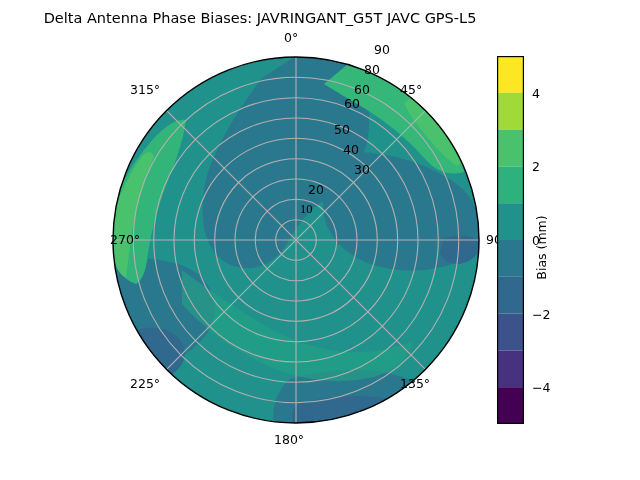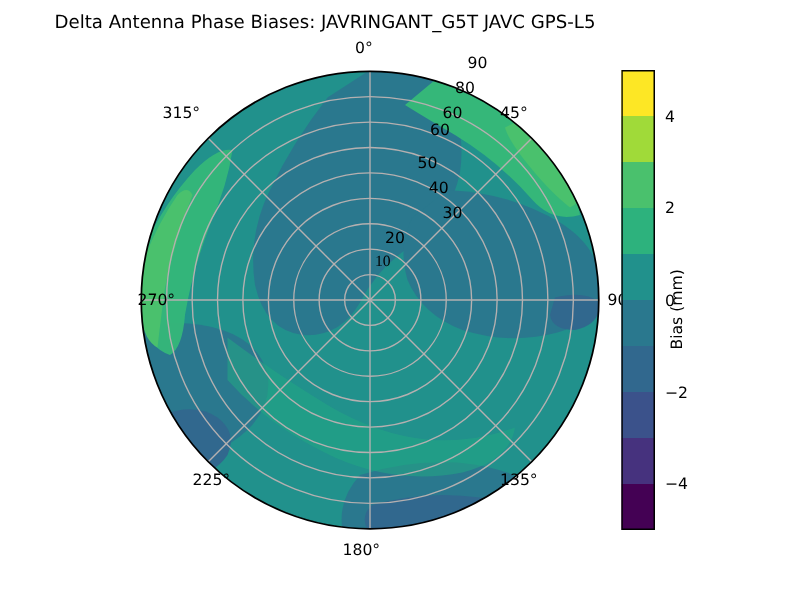--- a/index.html
+++ b/index.html
@@ -168,21 +168,21 @@
       </g>
 
       <circle cx="184" cy="184" r="183" fill="none" stroke="#000000" stroke-width="1.4"></circle>
     </svg>
 
     <div class="angular-label" style="left:172px; top:-26px;">0°</div>
     <div class="angular-label" style="left:288px; top:26px;">45°</div>
     <div class="angular-label" style="left:374px; top:176px;">90</div>
     <div class="angular-label" style="left:288px; top:320px;text-align:right;">135°</div>
     <div class="angular-label" style="left:162px; top:376px;">180°</div>
-    <div class="angular-label" style="left:18px; top:320px;margin-left:24px;">225°</div>
+    <div class="angular-label" style="left:18px; top:320px;">225°</div>
     <div class="angular-label" style="left:-42px; top:176px;margin-left:40px;">270°</div>
     <div class="angular-label" style="left:18px; top:26px;">315°</div>
 
     <div class="radial-label" style="left:188px; top:146px;font-family:Liberation Serif, serif;">10</div>
     <div class="radial-label" style="left:196px; top:126px;text-align:center;">20</div>
     <div class="radial-label" style="left:204px; top:106px;margin-left:38px;">30</div>
     <div class="radial-label" style="left:212px; top:86px;margin-left:19px;">40</div>
     <div class="radial-label" style="left:222px; top:66px;">50</div>
     <div class="radial-label" style="left:232px; top:40px;">60</div>
     <div class="radial-label" style="left:242px; top:26px;">60</div>

